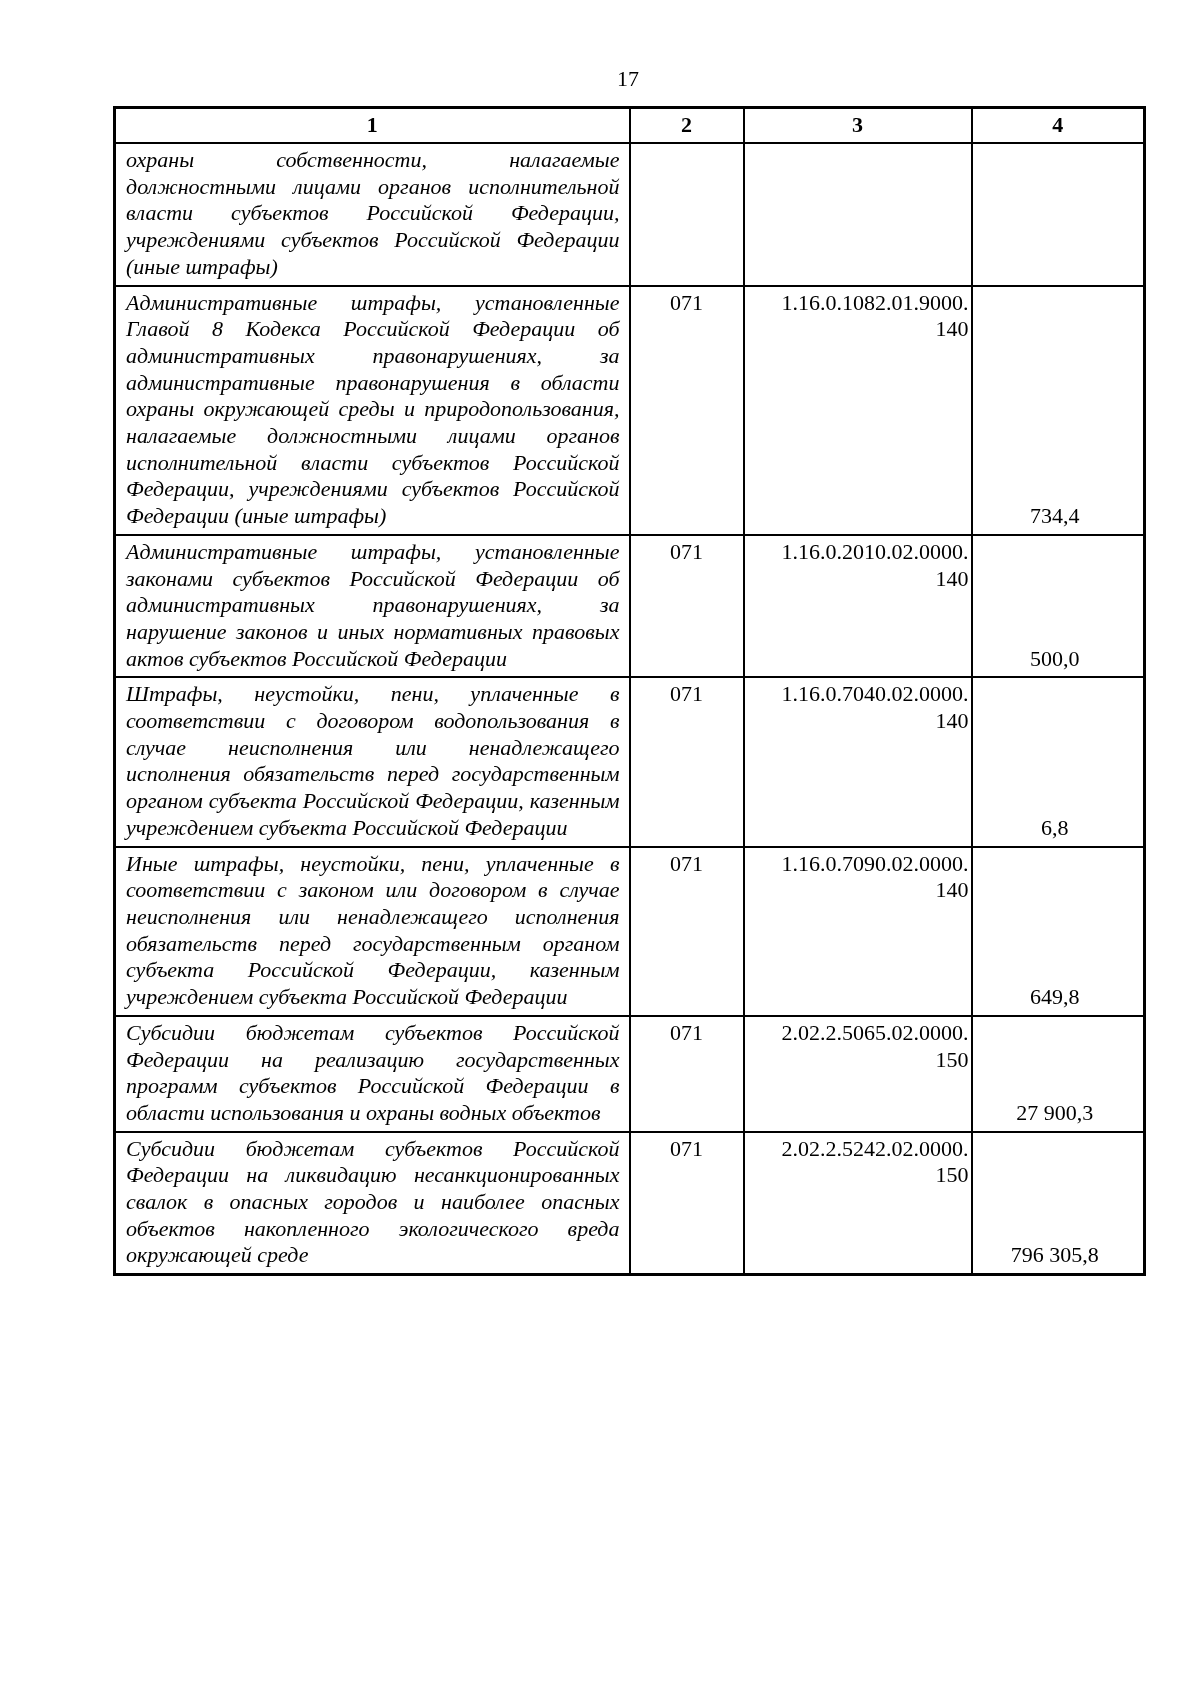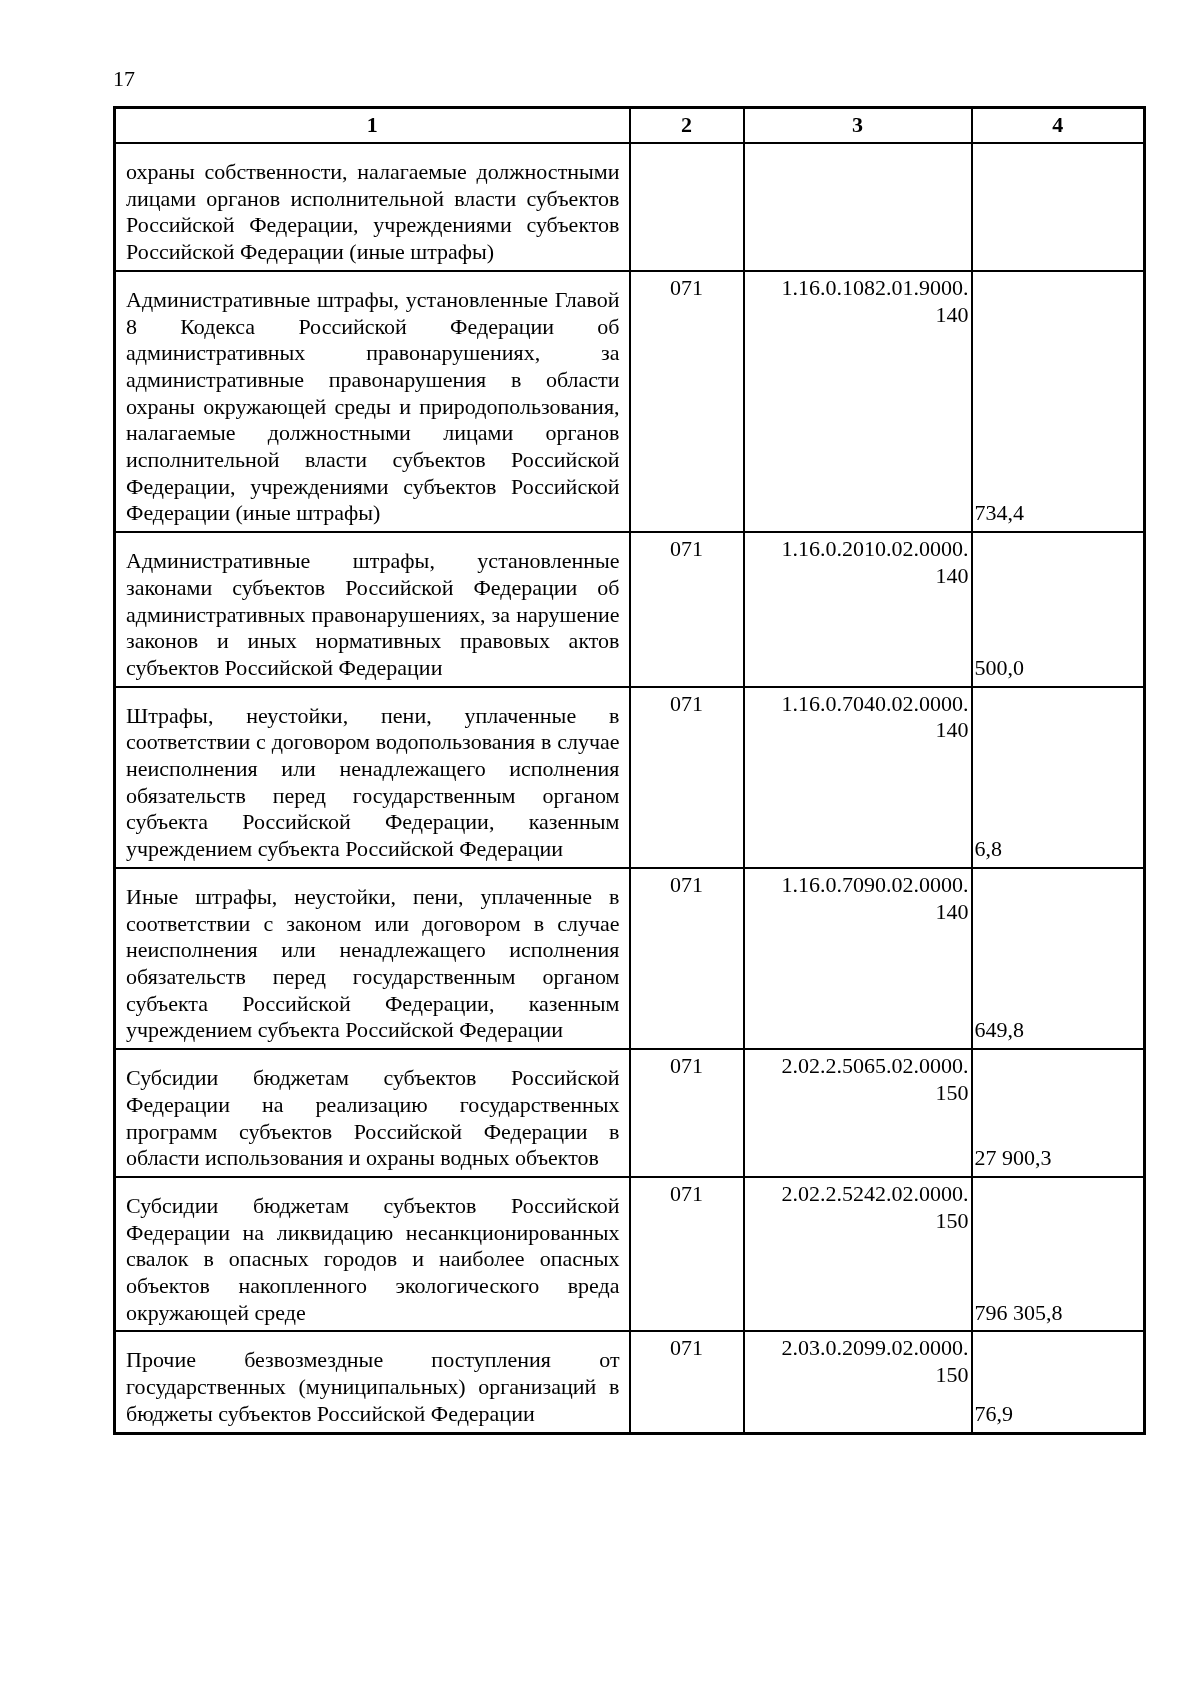--- a/index.html
+++ b/index.html
@@ -21,21 +21,21 @@
     overflow: hidden;
   }
   .content {
     position: absolute;
     left: 113px;
     top: 0;
     width: 1030px;
   }
   .page-number {
     padding-top: 66px;
-    text-align: left;
+    text-align: center;
     font-size: 22px;
     line-height: 26px;
   }
   table.doc-table {
     margin-top: 14px;
     border-collapse: collapse;
     table-layout: fixed;
     width: 1030px;
     border: 3px solid #000;
   }
@@ -54,33 +54,34 @@
   }
   td {
     border: 2px solid #000;
     font-size: 22px;
     line-height: 26.7px;
     vertical-align: top;
     overflow: hidden;
   }
   td.c1 {
     text-align: justify;
-    padding: 15px 9px 4px 10px;
+    padding: 3px 9px 4px 10px;
+    font-style: italic;
   }
   td.c2 {
     text-align: center;
     padding: 3px 10px 4px;
   }
   td.c3 {
     text-align: right;
     padding: 3px 2px 4px;
   }
   td.c4 {
     vertical-align: bottom;
-    text-align: left;
+    text-align: center;
     padding: 15px 8px 4px 2px;
     white-space: nowrap;
   }
   .code-line { line-height: 26.7px; }
 </style>
 </head>
 <body>
 
 <div class="sheet">
   <div class="content">
@@ -159,26 +160,17 @@
         </tr>
         <tr>
           <td class="c1">Субсидии бюджетам субъектов Российской Федерации на ликвидацию несанкционированных свалок в опасных городов и наиболее опасных объектов накопленного экологического вреда окружающей среде</td>
           <td class="c2">071</td>
           <td class="c3">
             <div class="code-line">2.02.2.5242.02.0000.</div>
             <div class="code-line">150</div>
           </td>
           <td class="c4">796 305,8</td>
         </tr>
-        <tr>
-          <td class="c1">Прочие безвозмездные поступления от государственных (муниципальных) организаций в бюджеты субъектов Российской Федерации</td>
-          <td class="c2">071</td>
-          <td class="c3">
-            <div class="code-line">2.03.0.2099.02.0000.</div>
-            <div class="code-line">150</div>
-          </td>
-          <td class="c4">76,9</td>
-        </tr>
       </tbody>
     </table>
 
   </div>
 </div>
 
 </body></html>

